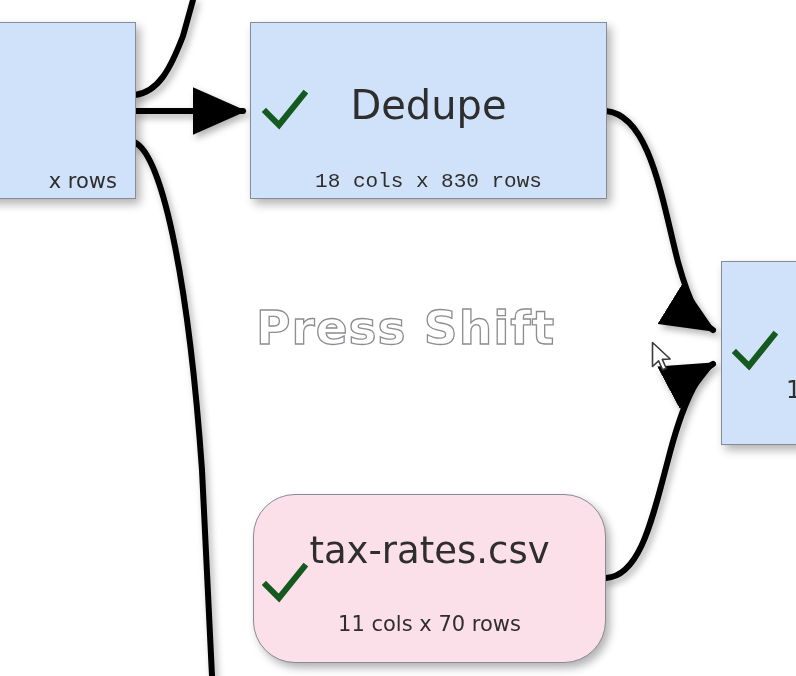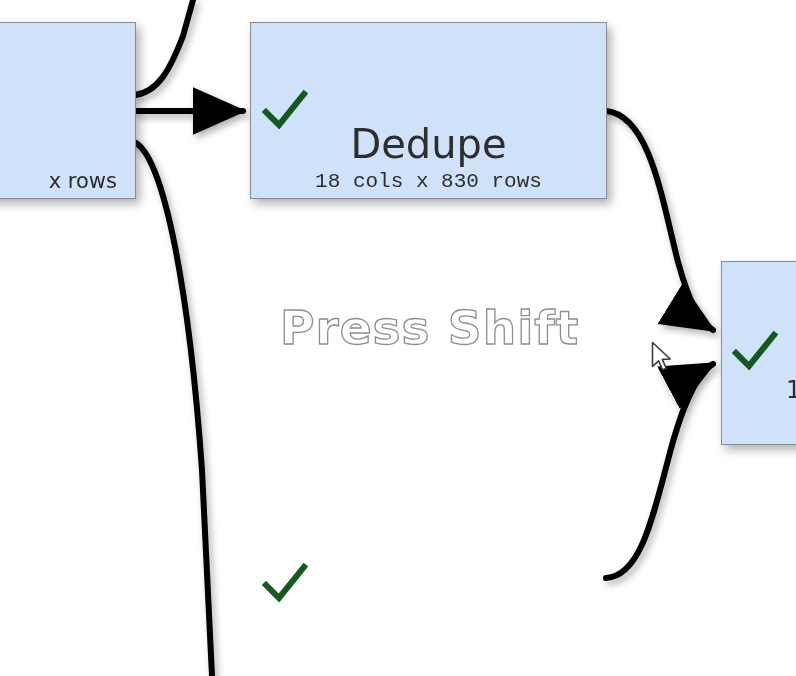--- a/index.html
+++ b/index.html
@@ -41,21 +41,20 @@
 
   .node-title {
     position: absolute;
     left: 0;
     width: 100%;
     text-align: center;
     color: #2e2e2e;
     font-size: 40px;
     line-height: 1;
     white-space: nowrap;
-    margin-top: 39px;
   }
   .node-sub {
     position: absolute;
     left: 0;
     width: 100%;
     text-align: center;
     color: #2e2e2e;
     font-size: 21px;
     line-height: 1;
     white-space: nowrap;
@@ -64,21 +63,21 @@
   
   .check {
     position: absolute;
     width: 46px;
     height: 46px;
   }
 
   
   #hint {
     position: absolute;
-    left: 280px;
+    left: 256px;
     top: 304px;
     font-size: 47px;
     font-weight: bold;
     letter-spacing: 1px;
     line-height: 1;
     color: #ffffff;
     -webkit-text-stroke: 1.3px #8d8d92;
     white-space: nowrap;
     user-select: none;
     text-align: right;
@@ -127,20 +126,24 @@
   </div>
 
   <div class="node blue" style="left:250px; top:22px; width:357px; height:177px;">
     <div class="node-title" style="top:62px;">Dedupe</div>
     <div class="node-sub" style="top:148px;font-family:Liberation Mono, monospace;">18 cols x 830 rows</div>
   </div>
   <svg class="check" style="left:262px; top:88px;" viewBox="0 0 46 46">
     <path d="M4,24 L17,37 L42,6" fill="none" stroke="#14591f" stroke-width="6" stroke-linecap="square" stroke-linejoin="miter"></path>
   </svg>
 
+  <div class="node pink rounded" style="left:253px; top:494px; width:353px; height:169px;">
+    <div class="node-title" style="top:37px; font-size:37px;">tax-rates.csv</div>
+    <div class="node-sub" style="top:119px;">11 cols x 70 rows</div>
+  </div>
   <svg class="check" style="left:262px; top:561px;" viewBox="0 0 46 46">
     <path d="M4,24 L17,37 L42,6" fill="none" stroke="#14591f" stroke-width="6" stroke-linecap="square" stroke-linejoin="miter"></path>
   </svg>
 
   <div class="node blue" style="left:721px; top:261px; width:160px; height:184px;">
     <div class="node-sub" style="top:116px; text-align:left; padding-left:64px; box-sizing:border-box; font-size:24px;">1</div>
   </div>
   <svg class="check" style="left:732px; top:329px;" viewBox="0 0 46 46">
     <path d="M4,24 L17,37 L42,6" fill="none" stroke="#14591f" stroke-width="6" stroke-linecap="square" stroke-linejoin="miter"></path>
   </svg>

